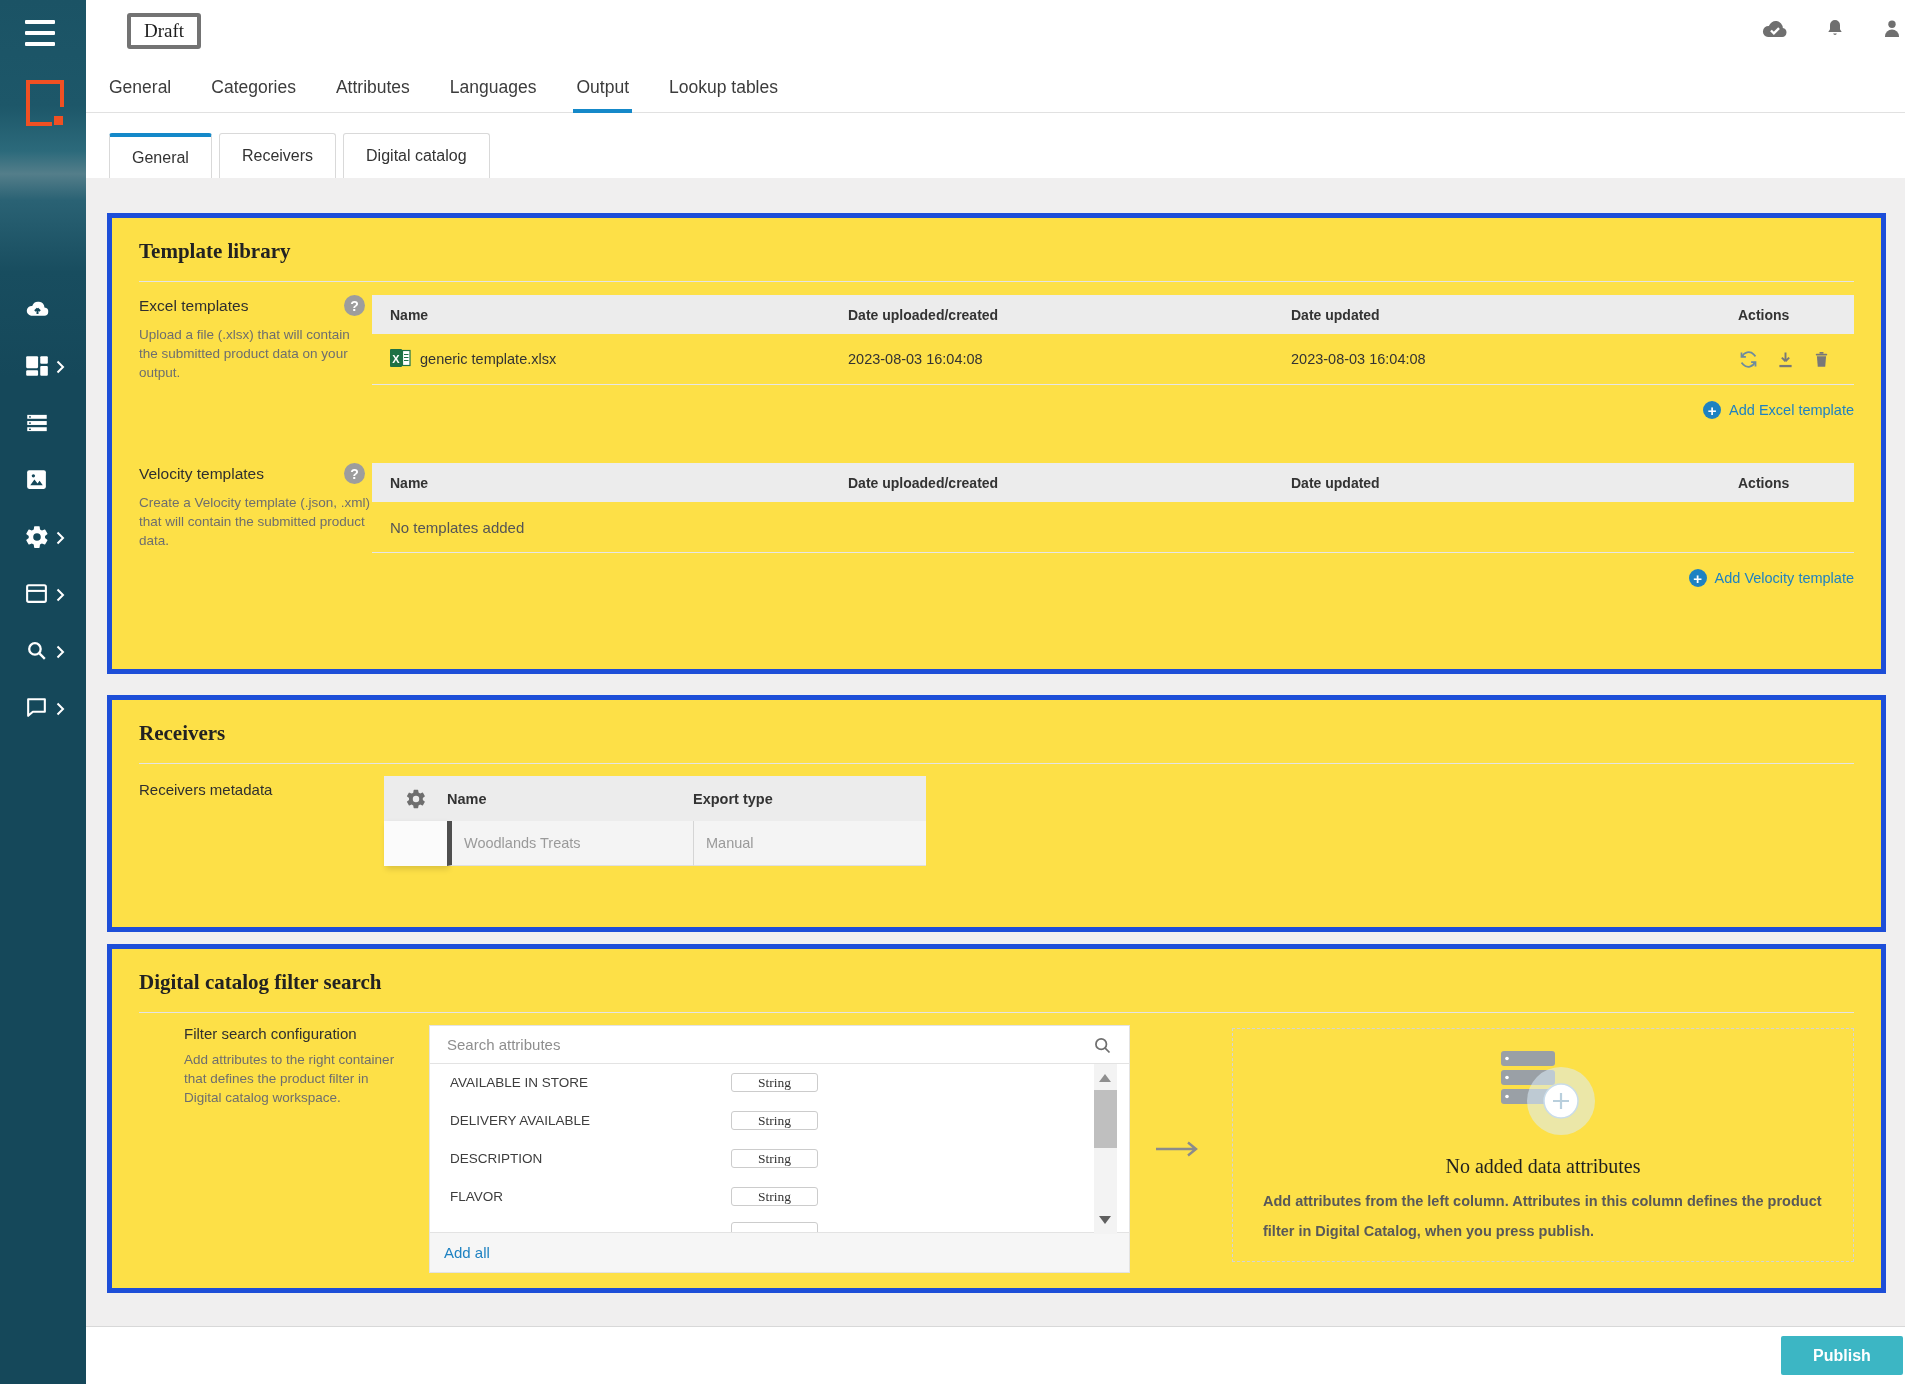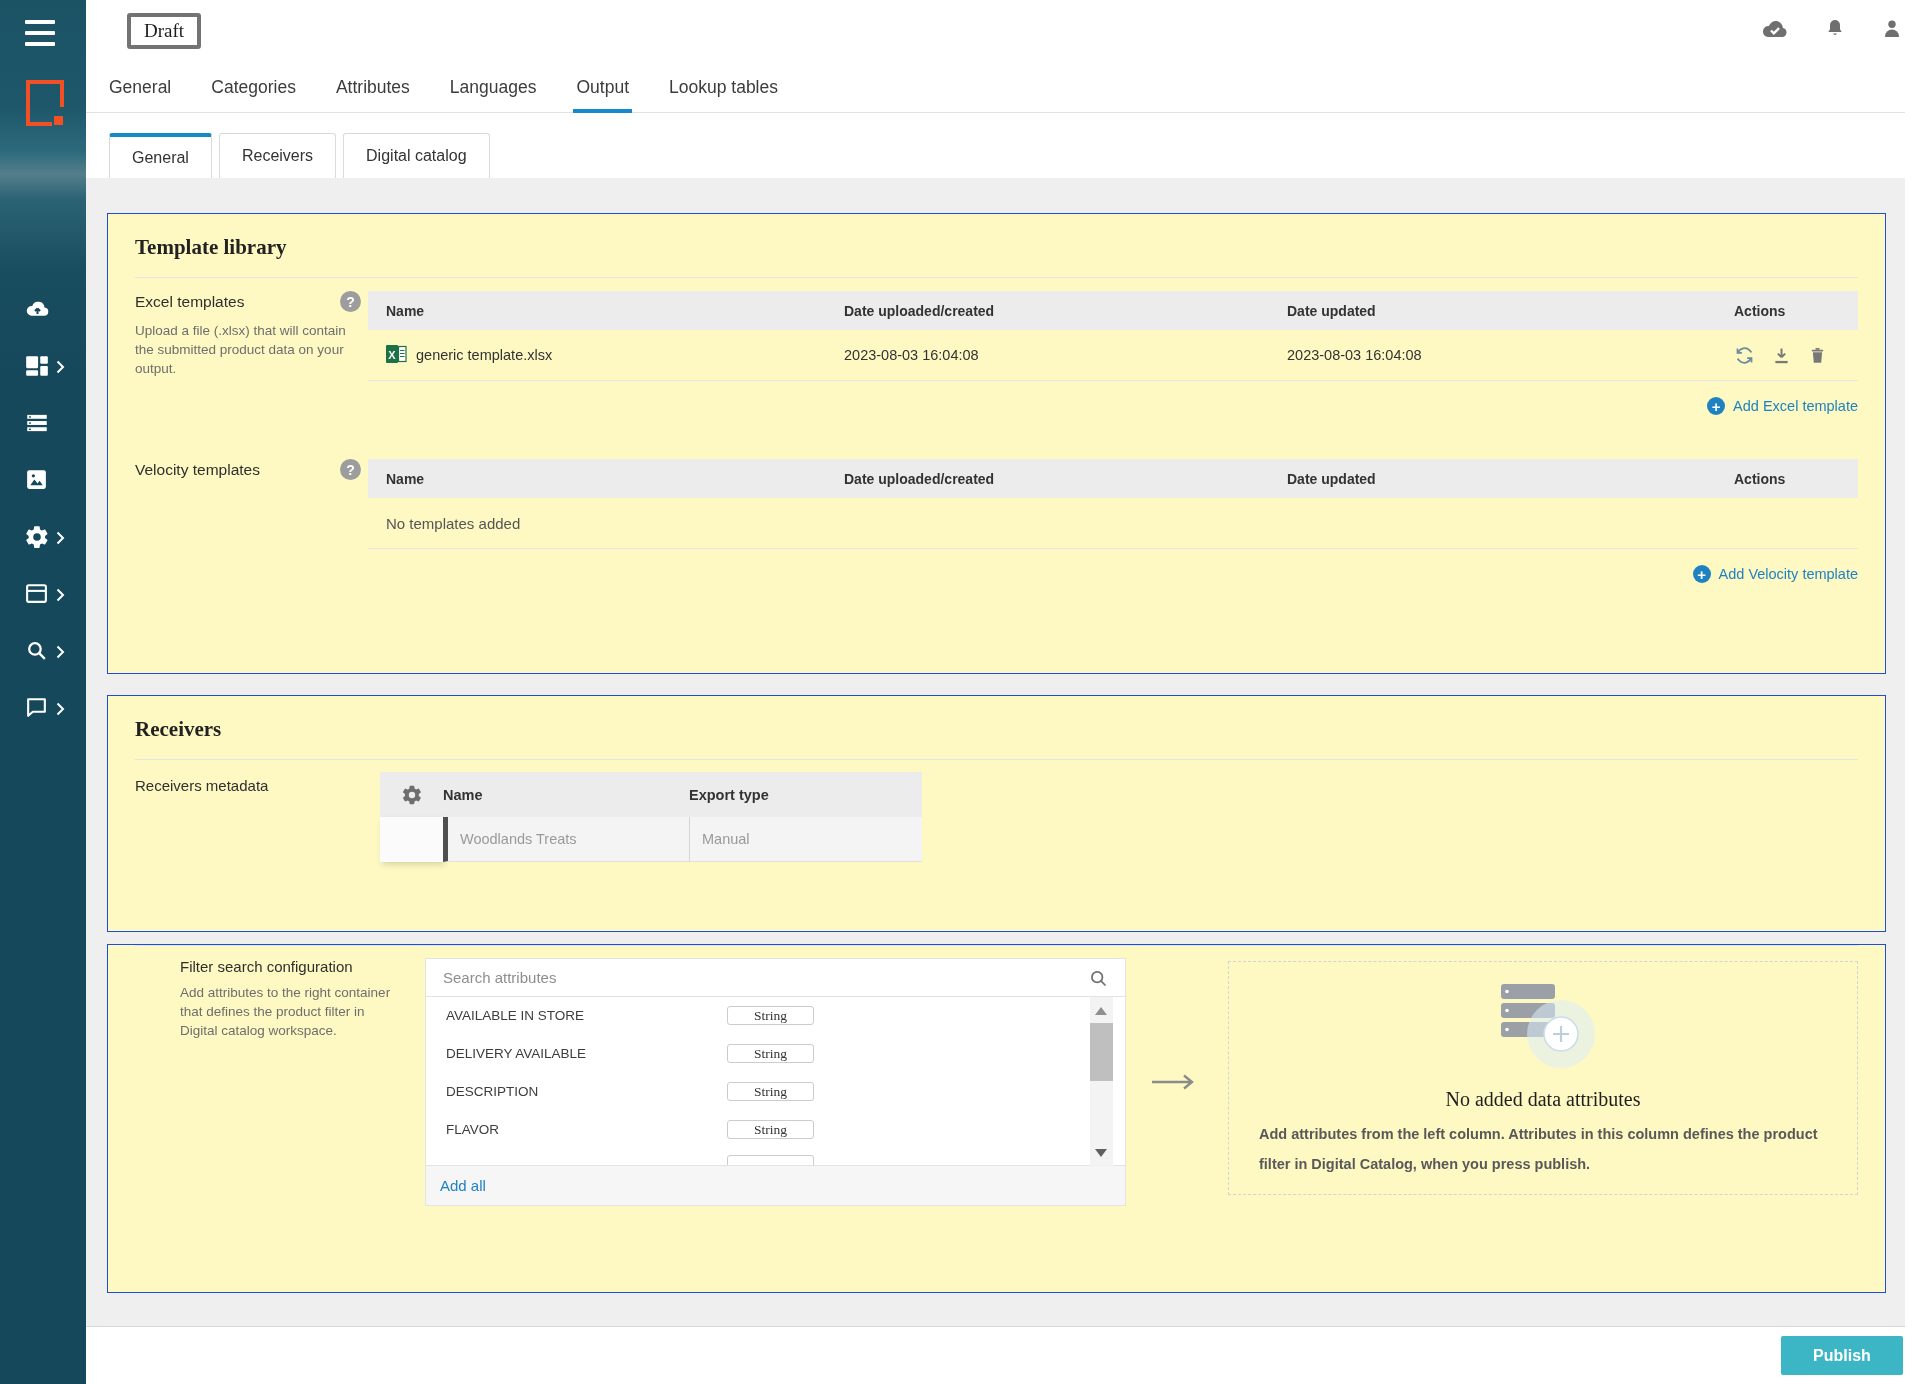--- a/index.html
+++ b/index.html
@@ -31,21 +31,21 @@
 
   .main-tabs { height:51px; display:flex; gap:40px; align-items:stretch; padding-left:23px; border-bottom:1px solid #e1e1e1; }
   .tab { position:relative; display:flex; align-items:center; font-size:17.5px; color:#3c3c3c; cursor:pointer; }
   .tab.active::after { content:''; position:absolute; left:-3px; right:-3px; bottom:-1px; height:4px; background:#1589c9; }
 
   .subtabs { margin-top:20px; height:45px; display:flex; padding-left:23px; }
   .subtab { display:flex; align-items:center; justify-content:center; padding:0 22px; margin-right:7px; background:#fff; border:1px solid #d9d9d9; border-bottom:none; border-radius:3px 3px 0 0; font-size:16px; color:#333; cursor:pointer; }
   .subtab.active { border-top:4px solid #1589c9; }
 
   .page { flex:1; background:#f0efef; padding:35px 34px 0 21px; overflow:hidden; }
-  .card { background:#fef9c3; border:1px solid #1d4ed8; padding:0 27px; }
+  .card { background:#fde047; border:5px solid #1d4ed8; padding:0 27px; }
   .card-1 { height:461px; margin-bottom:21px; }
   .card-2 { height:237px; margin-bottom:12px; }
   .card-3 { height:349px; }
   .card-title { font-family:"Liberation Serif","DejaVu Serif",serif; font-size:21px; color:#222; padding:21px 0 17px; }
   .card-divider { border:none; border-top:1px solid #e4e4e4; }
 
   
   .tpl-section { display:flex; padding-top:13px; }
   .tpl-section.velocity { padding-top:30px; }
   .tpl-left { width:233px; flex-shrink:0; padding-right:10px; }
@@ -338,20 +338,21 @@
             </div>
           </div>
         </div>
 
         <div class="tpl-section velocity">
           <div class="tpl-left">
             <div class="tpl-label-row">
               <span class="tpl-label">Velocity templates</span>
               <span class="help-icon">?</span>
             </div>
+            <p class="tpl-desc">Create a Velocity template (.json, .xml) that will contain the submitted product data.</p>
           </div>
           <div class="tpl-right">
             <div class="tpl-grid tpl-head">
               <div class="cell-pad">Name</div>
               <div>Date uploaded/created</div>
               <div>Date updated</div>
               <div>Actions</div>
             </div>
             <div class="empty-row cell-pad">No templates added</div>
             <div class="add-row">
@@ -382,20 +383,21 @@
             <div class="rcv-row">
               <div class="hcell"></div>
               <div class="ncell">Woodlands Treats</div>
               <div class="ecell">Manual</div>
             </div>
           </div>
         </div>
       </section>
 
       <section class="card card-3">
+        <h2 class="card-title">Digital catalog filter search</h2>
         <hr class="card-divider">
         <div class="fs-section">
           <div class="fs-left">
             <div class="fs-label">Filter search configuration</div>
             <p class="fs-desc">Add attributes to the right container that defines the product filter in Digital catalog workspace.</p>
           </div>
 
           <div class="attr-panel">
             <div class="attr-search">
               <input type="text" placeholder="Search attributes" style="">

